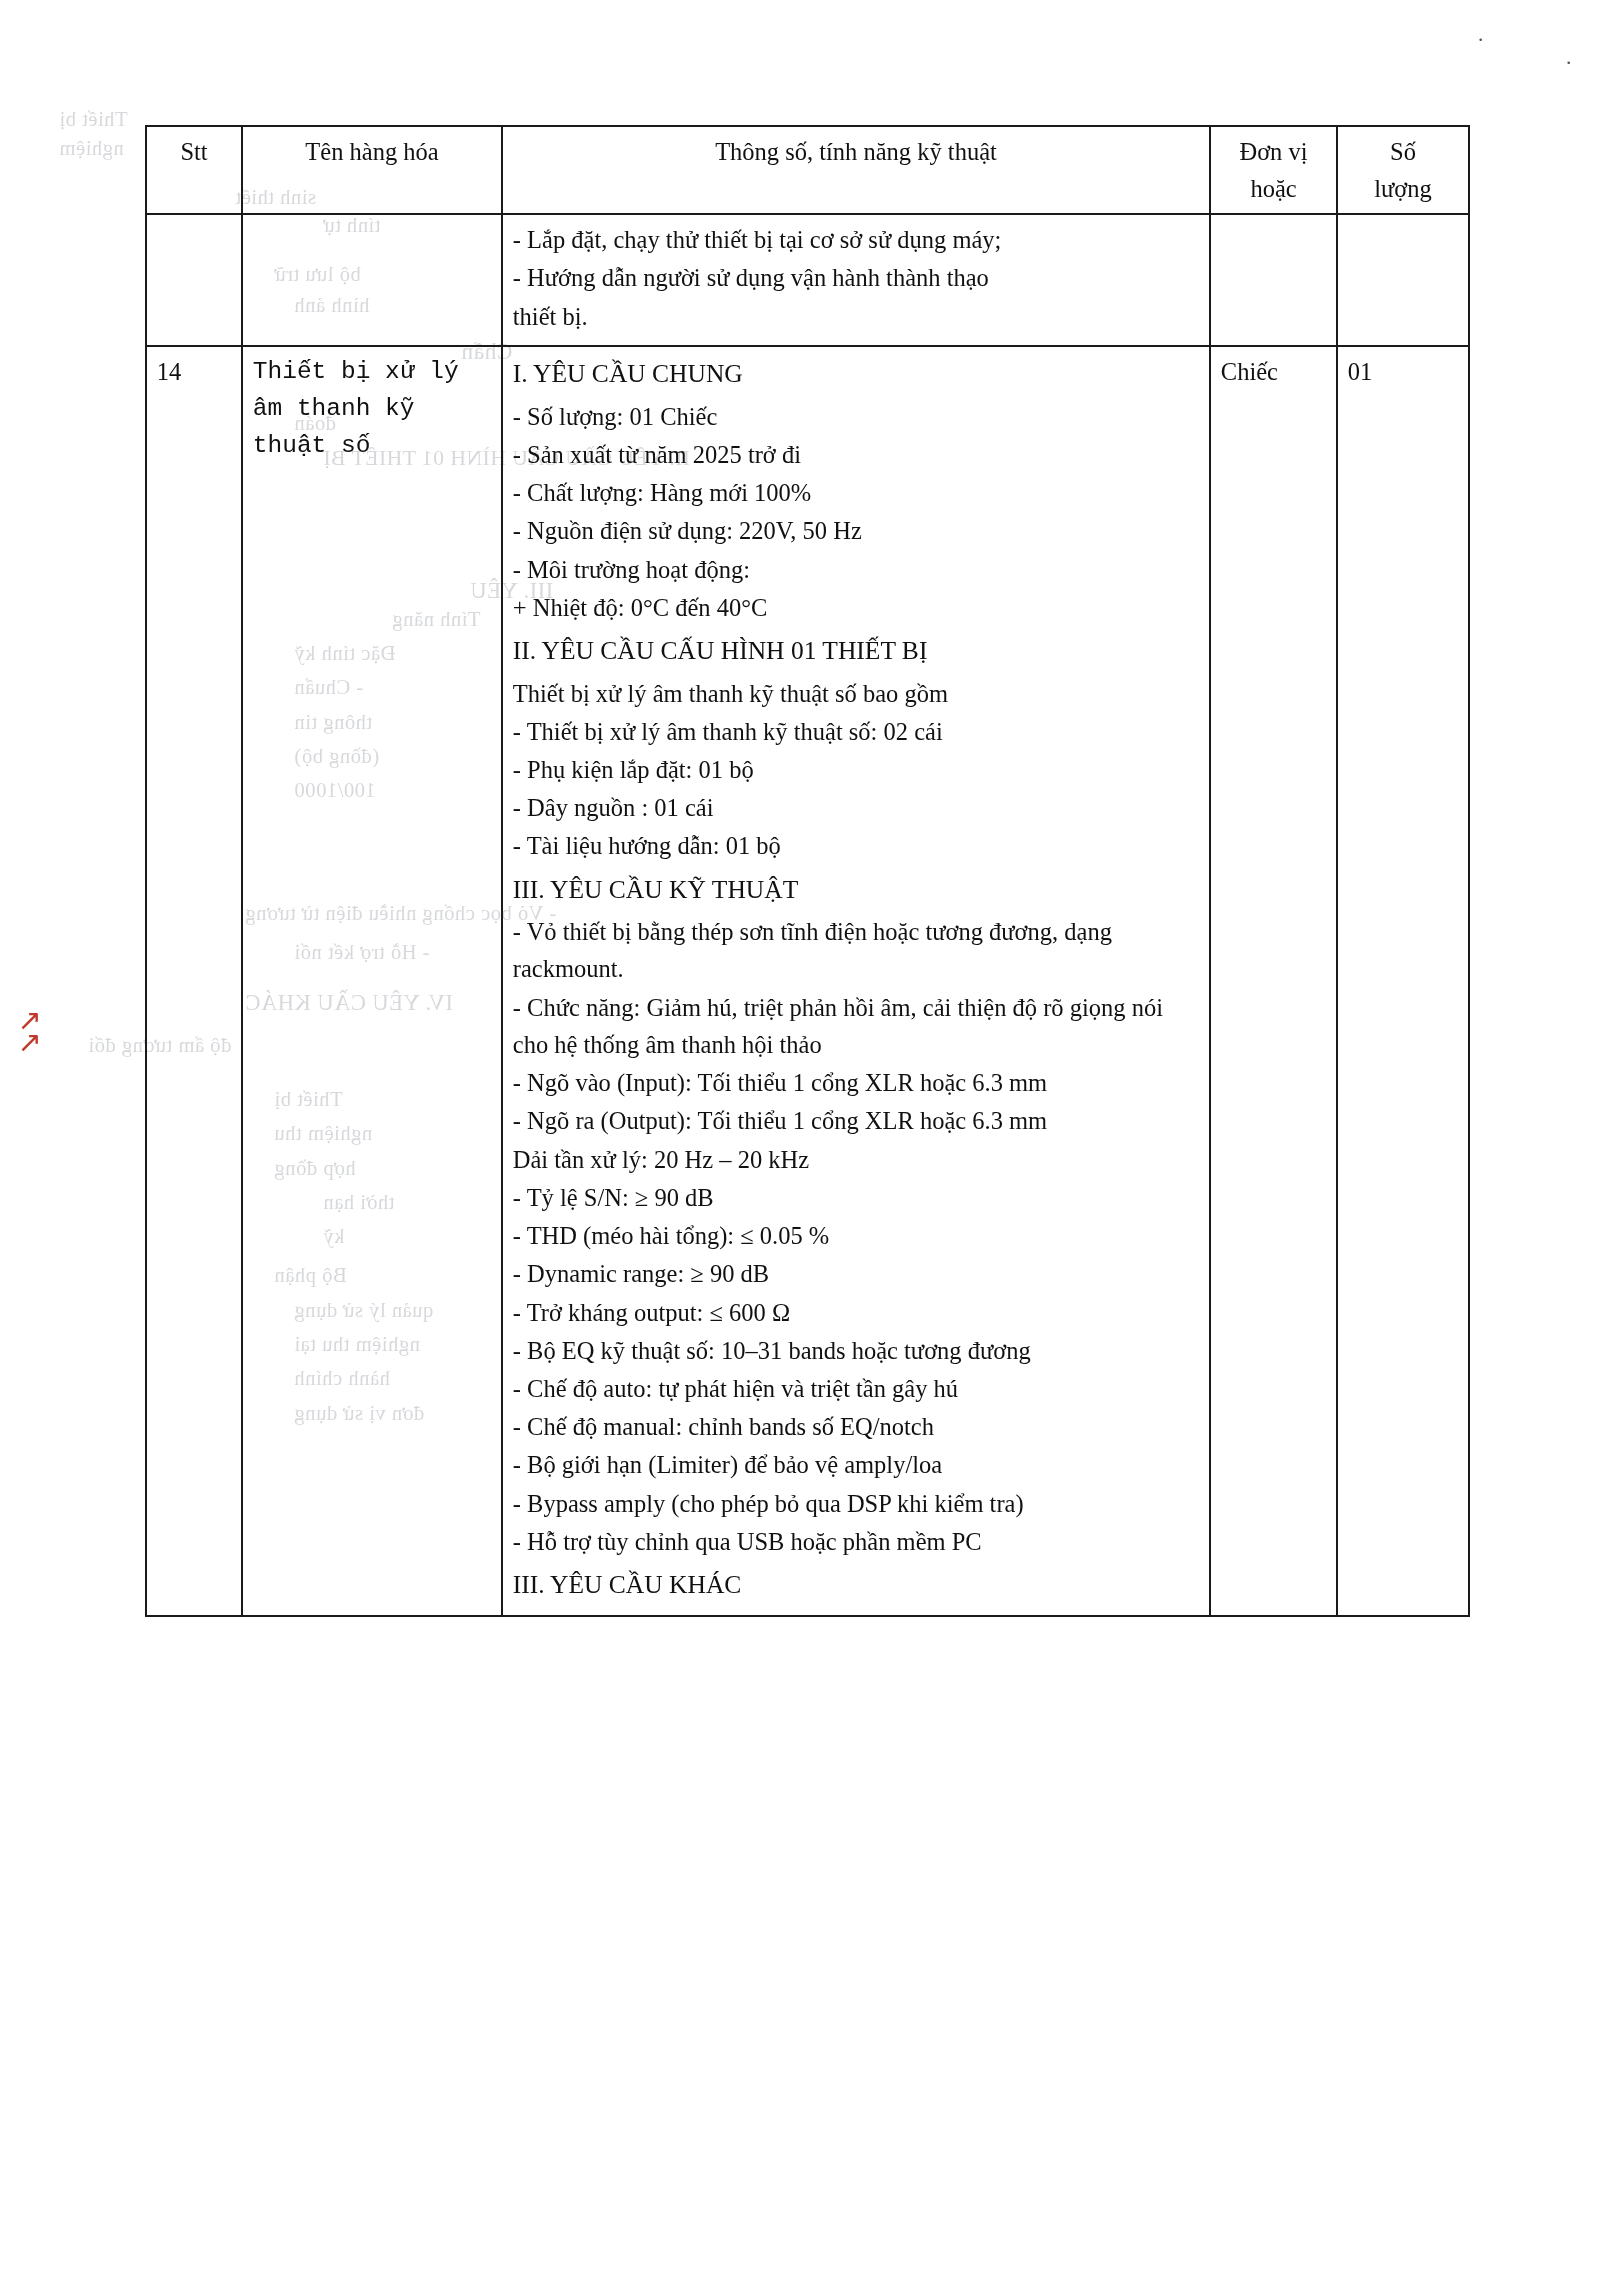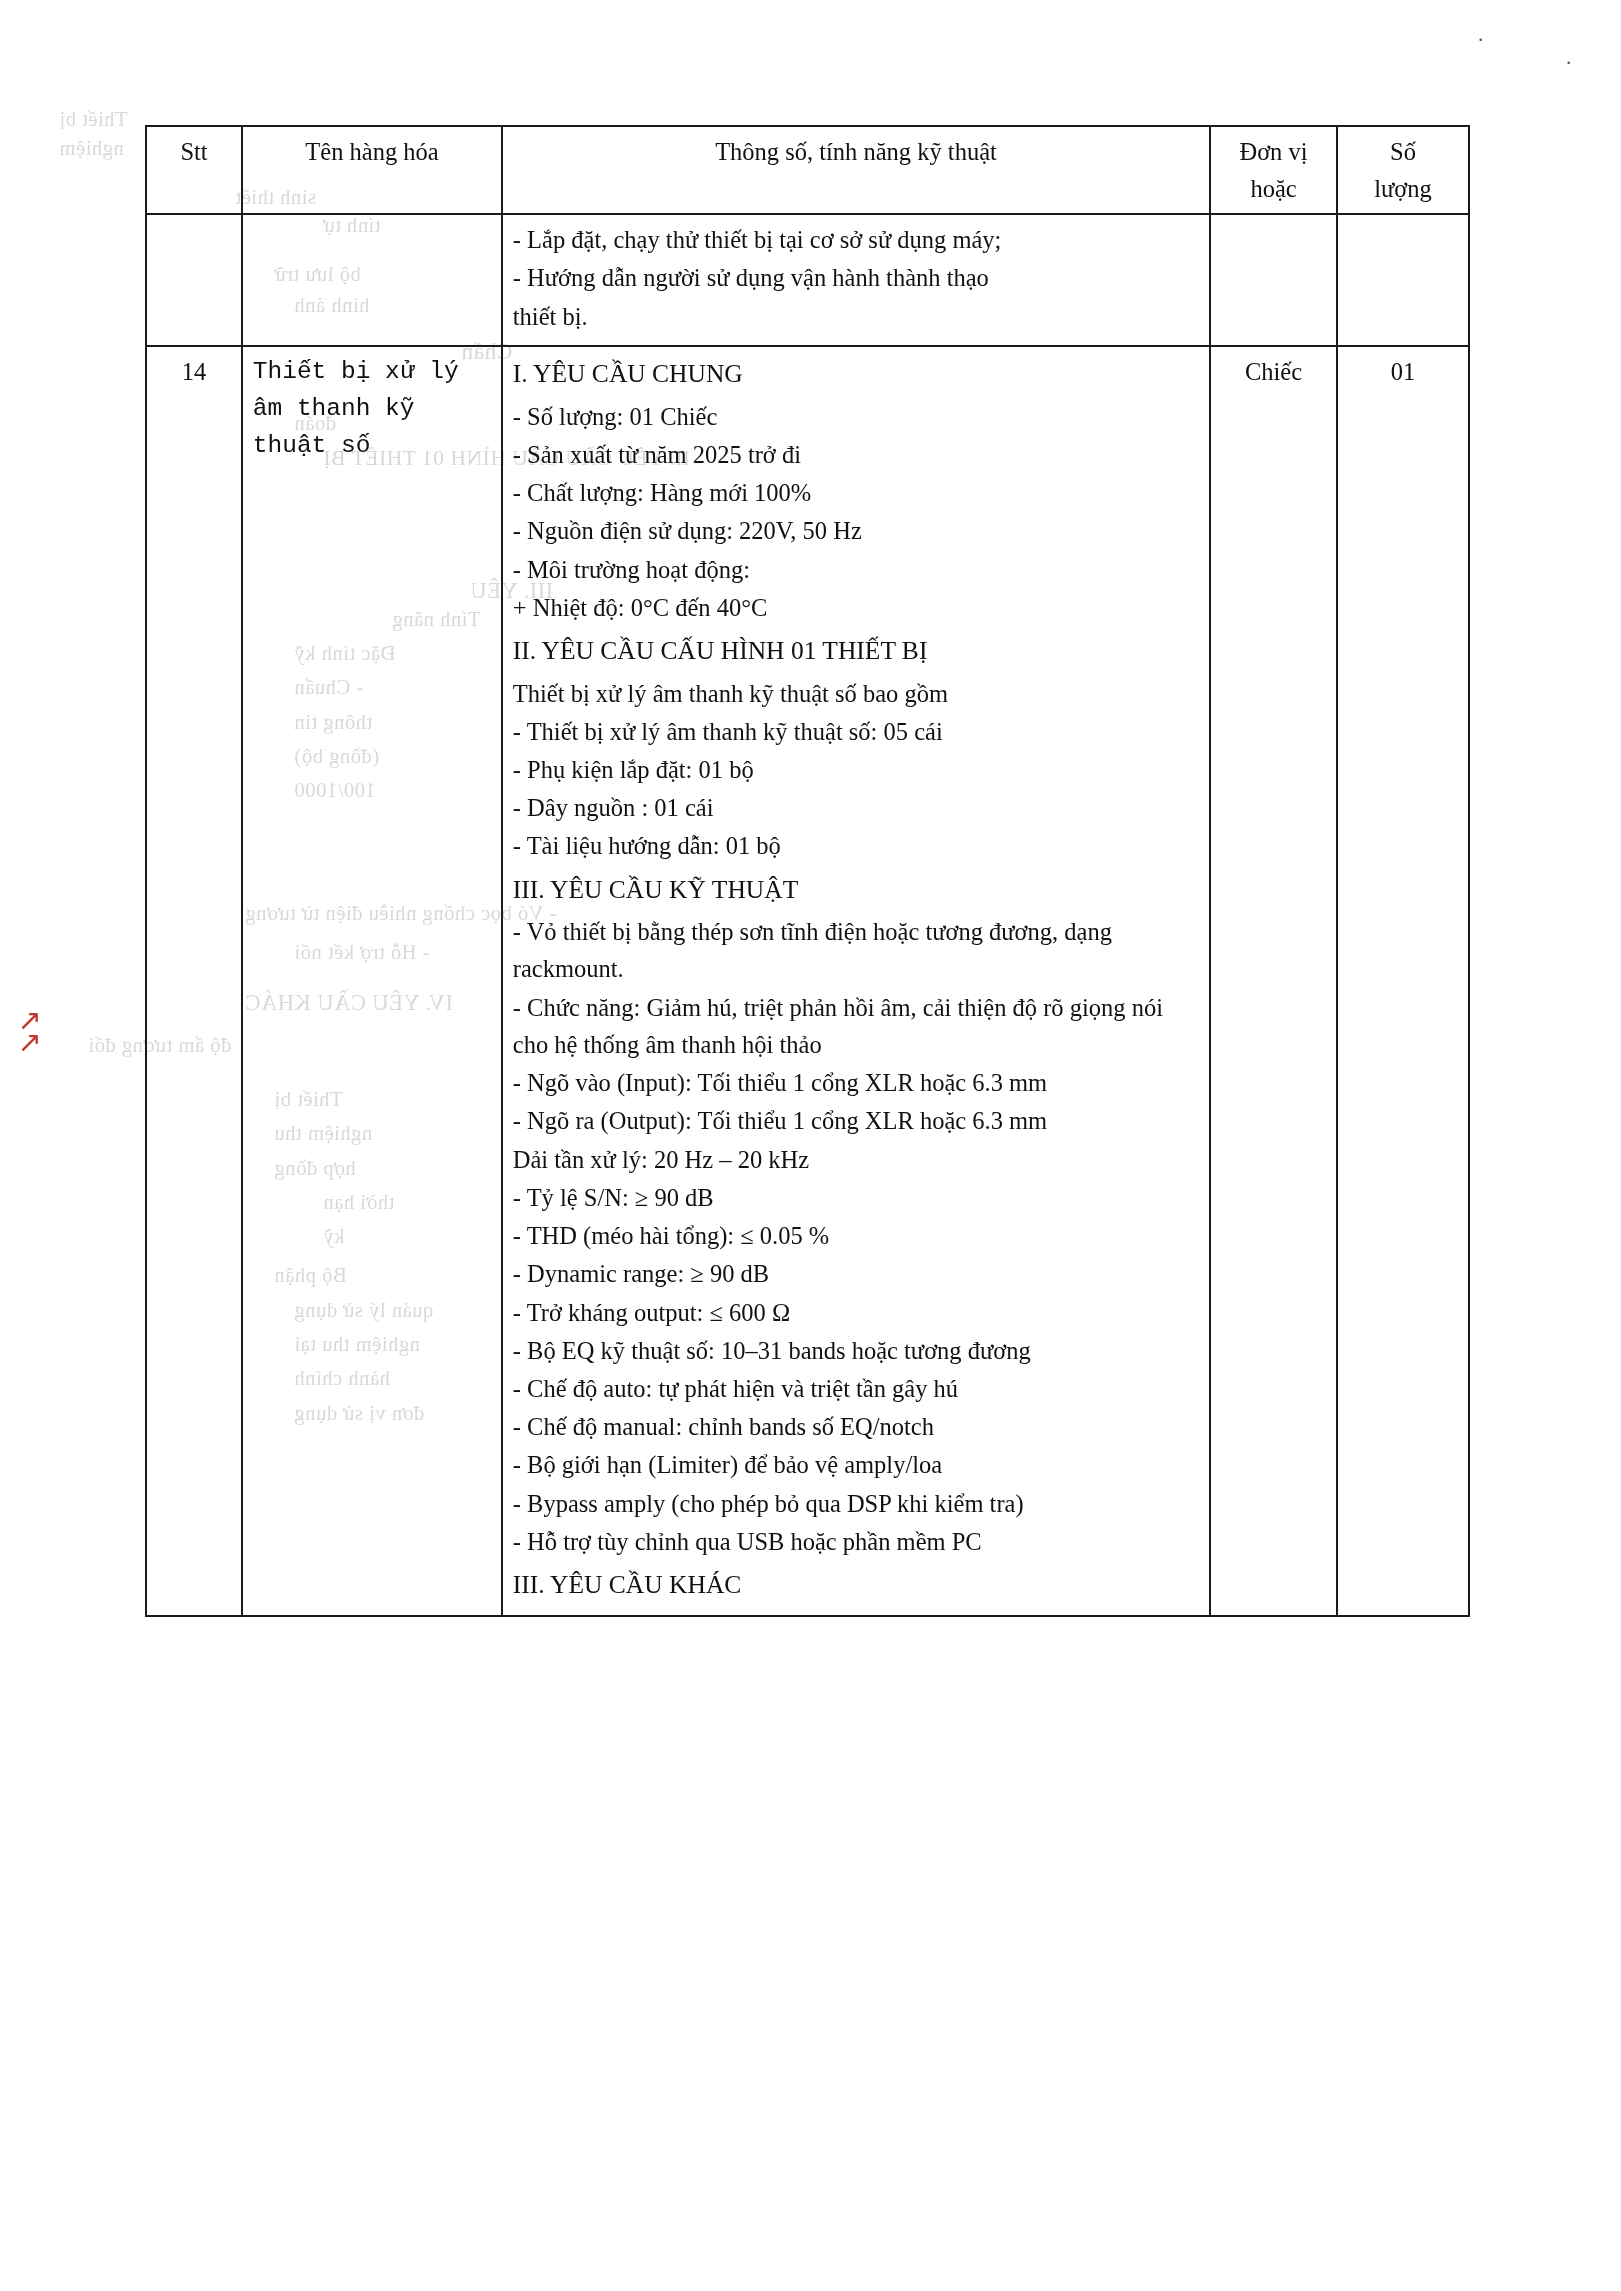--- a/index.html
+++ b/index.html
@@ -91,21 +91,20 @@
     font-weight: 700;
     font-size: 26.5px;
     vertical-align: middle;
     padding: 13.7px 5.9px;
     line-height: 1.32;
   }
 
   .row-cont td { height: 118px; }
 
   td.center {
-    text-align: center;
     vertical-align: middle;
   }
   td.name-cell {
     vertical-align: middle;
     line-height: 1.5;
     font-family: Liberation Mono, monospace;
   }
   .spec-cell p {
     margin: 0 0 1px 0;
   }
@@ -207,21 +206,21 @@
         <td class="spec-cell" id="spec-blocks">
             <p class="heading first-heading">I. YÊU CẦU CHUNG</p>
             <p class="plain">- Số lượng: 01 Chiếc</p>
             <p class="plain">- Sản xuất từ năm 2025 trở đi</p>
             <p class="plain">- Chất lượng: Hàng mới 100%</p>
             <p class="plain">- Nguồn điện sử dụng: 220V, 50 Hz</p>
             <p class="plain">- Môi trường hoạt động:</p>
             <p class="plain">+ Nhiệt độ: 0°C đến 40°C</p>
             <p class="heading">II. YÊU CẦU CẤU HÌNH 01 THIẾT BỊ</p>
             <p class="plain">Thiết bị xử lý âm thanh kỹ thuật số bao gồm</p>
-            <p class="plain">- Thiết bị xử lý âm thanh kỹ thuật số: 05 cái</p>
+            <p class="plain">- Thiết bị xử lý âm thanh kỹ thuật số: 02 cái</p>
             <p class="plain">- Phụ kiện lắp đặt: 01 bộ</p>
             <p class="plain">- Dây nguồn : 01 cái</p>
             <p class="plain">- Tài liệu hướng dẫn: 01 bộ</p>
             <p class="heading">III. YÊU CẦU KỸ THUẬT</p>
             <p class="plain">- Vỏ thiết bị bằng thép sơn tĩnh điện hoặc tương đương, dạng rackmount.</p>
             <p class="plain">- Chức năng: Giảm hú, triệt phản hồi âm, cải thiện độ rõ giọng nói cho hệ thống âm thanh hội thảo</p>
             <p class="plain">- Ngõ vào (Input): Tối thiểu 1 cổng XLR hoặc 6.3 mm</p>
             <p class="plain">- Ngõ ra (Output): Tối thiểu 1 cổng XLR hoặc 6.3 mm</p>
             <p class="plain">Dải tần xử lý: 20 Hz – 20 kHz</p>
             <p class="plain">- Tỷ lệ S/N: ≥ 90 dB</p>

